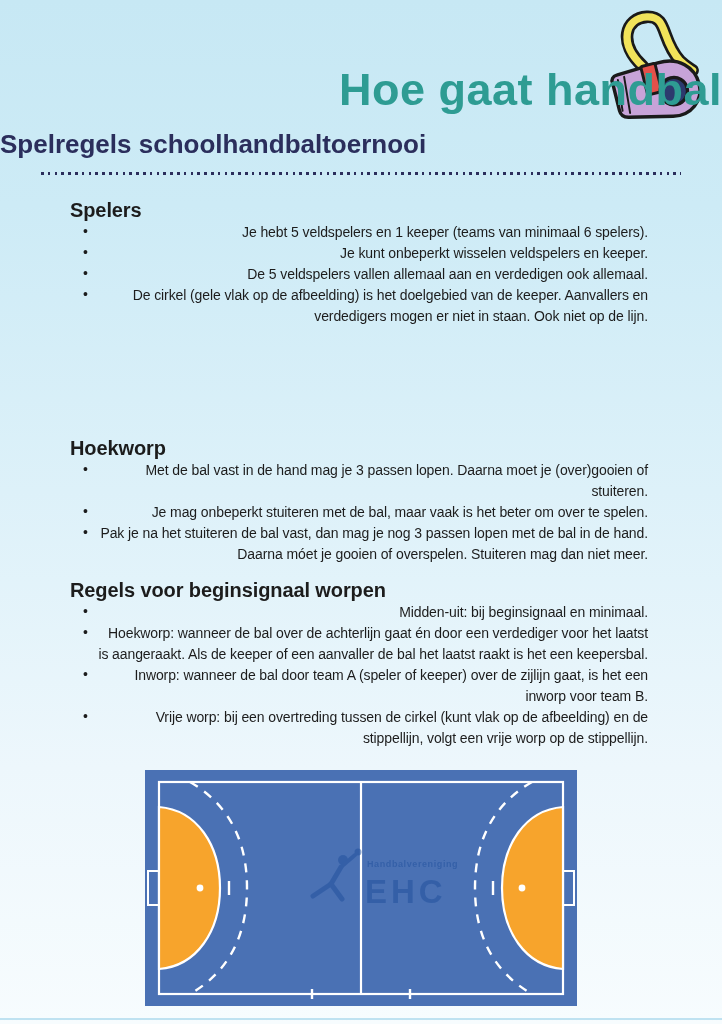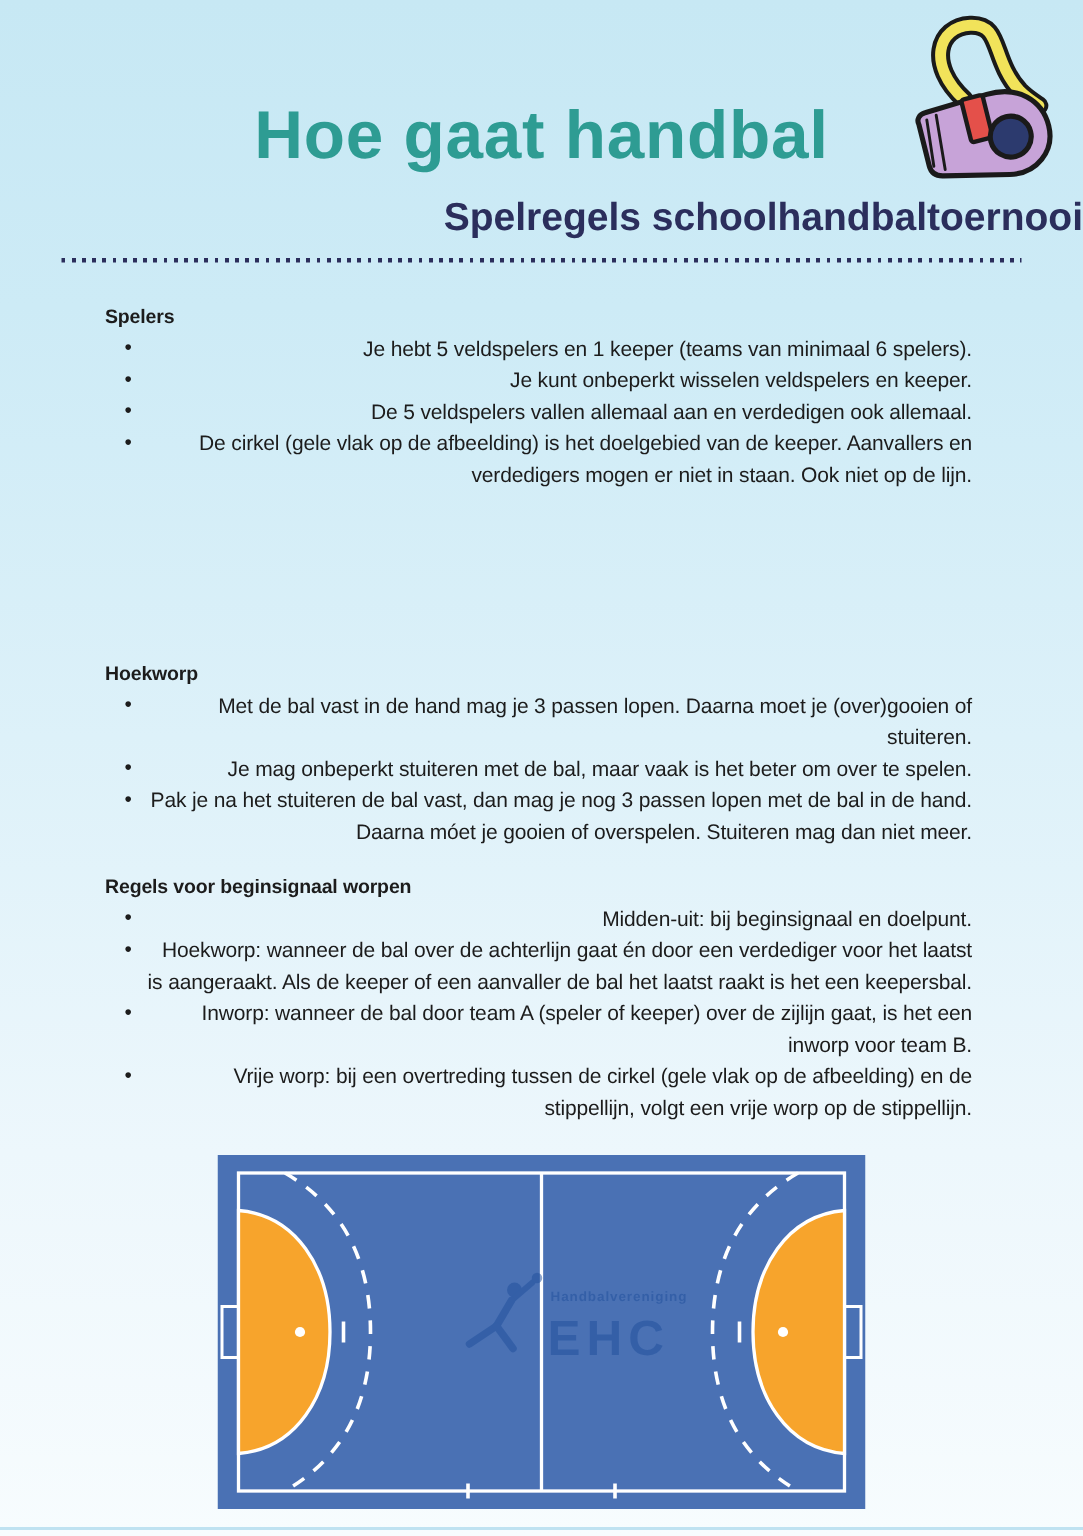--- a/index.html
+++ b/index.html
@@ -11,30 +11,30 @@
   }
   .page {
     position: relative;
     width: 722px;
     height: 1024px;
     background: linear-gradient(180deg, #c7e8f4 0%, #cdebf6 20%, #ddf1f9 48%, #edf7fc 75%, #f7fcfe 100%);
   }
   .page-title {
     position: absolute;
     top: 64px; left: 0; right: 0;
-    text-align: center;
+    text-align: right;
     font-size: 45px;
     font-weight: bold;
     letter-spacing: 0.5px;
     color: #2e9c93;
   }
   .page-subtitle {
     position: absolute;
     top: 129px; left: 0; right: 0;
-    text-align: right;
+    text-align: left;
     font-size: 26px;
     font-weight: bold;
     color: #2b2e5c;
   }
   .dotted-rule {
     position: absolute;
     top: 172px; left: 41px;
     width: 640px; height: 3px;
     background: repeating-linear-gradient(to right, #2b2e5c 0 2.6px, transparent 2.6px 6.8px);
   }
@@ -45,21 +45,21 @@
   }
   section {
     position: absolute;
     left: 70px;
     width: 578px;
     font-size: 14px;
     line-height: 21px;
     letter-spacing: -0.1px;
   }
   section h3 {
-    font-size: 13px;
+    font-size: 20px;
     font-weight: bold;
     margin-bottom: 1px;
   }
   section ul { list-style: none; padding-left: 27px; text-align: right; }
   section li { position: relative; }
   section li::before {
     content: "\2022";
     position: absolute;
     left: -14px;
     top: -1px;
@@ -131,24 +131,24 @@
     <ul>
       <li>Met de bal vast in de hand mag je 3 passen lopen. Daarna moet je (over)gooien of stuiteren.</li>
       <li>Je mag onbeperkt stuiteren met de bal, maar vaak is het beter om over te spelen.</li>
       <li>Pak je na het stuiteren de bal vast, dan mag je nog 3 passen lopen met de bal in de hand. Daarna móet je gooien of overspelen. Stuiteren mag dan niet meer.</li>
     </ul>
   </section>
 
   <section class="sec-worpen">
     <h3>Regels voor beginsignaal worpen</h3>
     <ul>
-      <li>Midden-uit: bij beginsignaal en doelpunt.</li>
+      <li>Midden-uit: bij beginsignaal en minimaal.</li>
       <li>Hoekworp: wanneer de bal over de achterlijn gaat én door een verdediger voor het laatst is aangeraakt. Als de keeper of een aanvaller de bal het laatst raakt is het een keepersbal.</li>
       <li>Inworp: wanneer de bal door team A (speler of keeper) over de zijlijn gaat, is het een inworp voor team B.</li>
-      <li>Vrije worp: bij een overtreding tussen de cirkel (gele vlak op de afbeelding) en de stippellijn, volgt een vrije worp op de stippellijn.</li>
+      <li>Vrije worp: bij een overtreding tussen de cirkel (kunt vlak op de afbeelding) en de stippellijn, volgt een vrije worp op de stippellijn.</li>
     </ul>
   </section>
 
   <figure class="court-figure">
     <svg viewBox="0 0 432 236" aria-hidden="true">
 
       <rect x="0" y="0" width="432" height="236" fill="#4a71b4"></rect>
 
       <rect x="14" y="12" width="404" height="212" fill="none" stroke="#ffffff" stroke-width="2.2"></rect>
 

